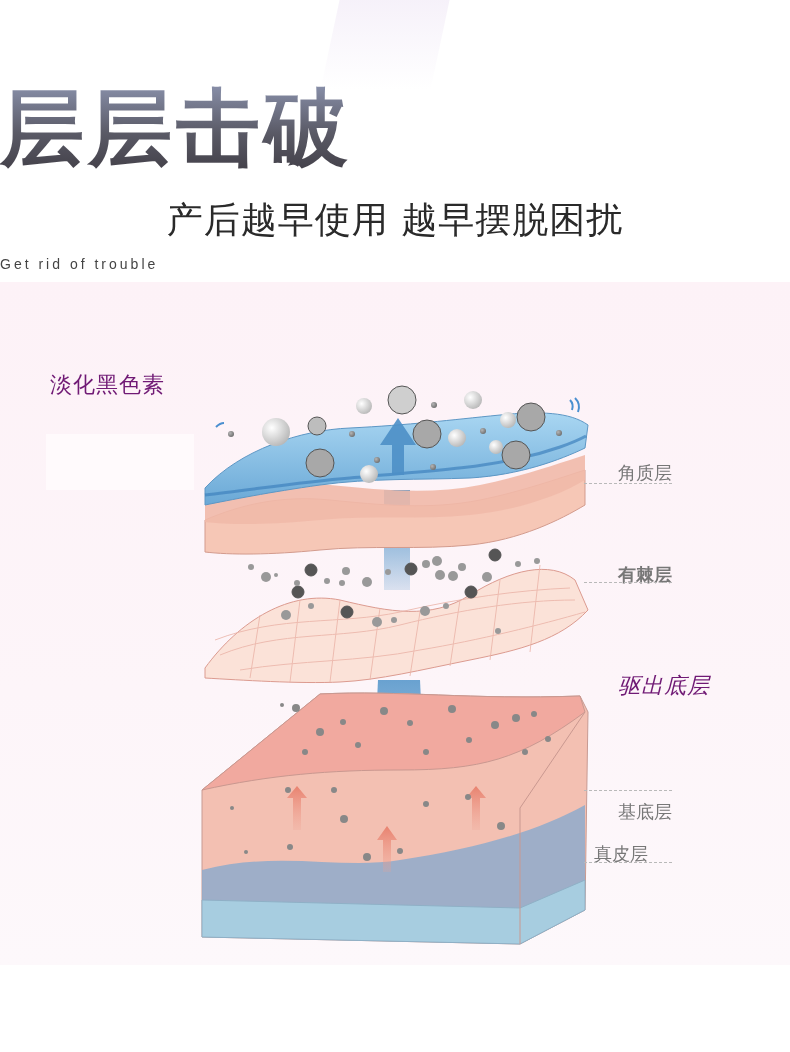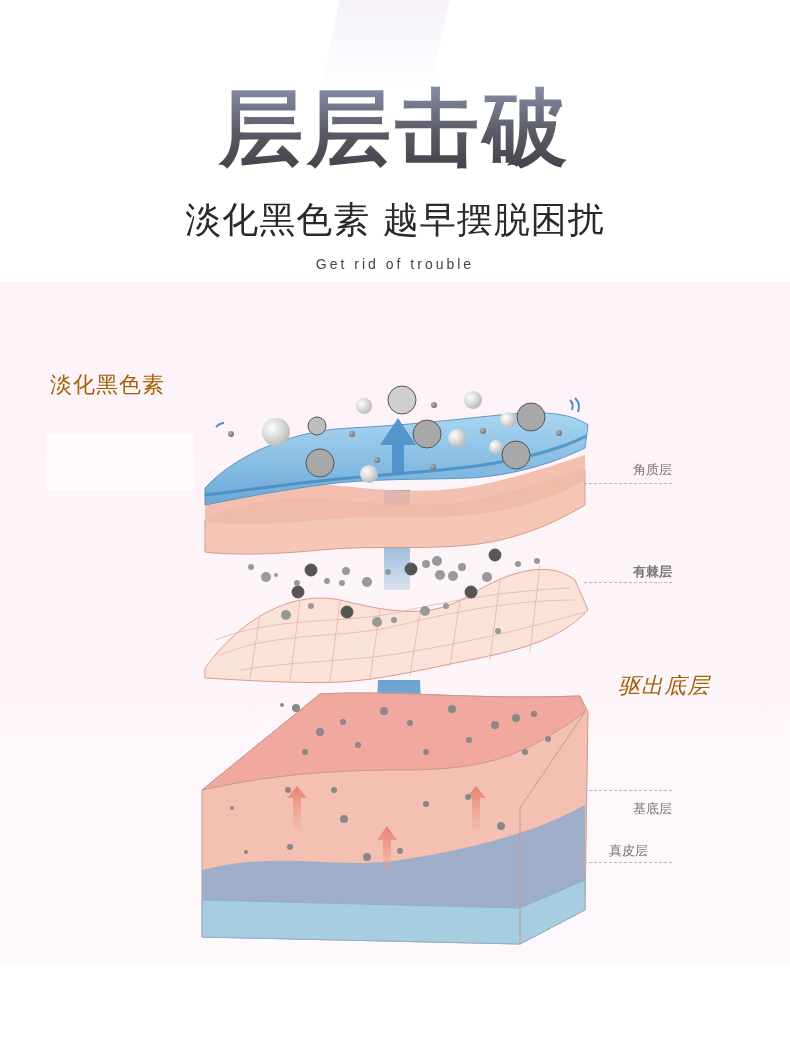--- a/index.html
+++ b/index.html
@@ -1,35 +1,35 @@
 <!DOCTYPE html>
 <html><head>
 <meta charset="utf-8">
 <style>
   html,body{margin:0;padding:0;}
   body{width:790px;height:1052px;position:relative;overflow:hidden;background:#ffffff;font-family:"DejaVu Sans",sans-serif;}
   .top-glow{position:absolute;left:330px;top:0;width:110px;height:90px;background:linear-gradient(180deg,rgba(240,232,246,0.6),rgba(255,255,255,0));transform:skewX(-12deg);}
-  .hero-title{position:absolute;left:0;top:78px;width:790px;text-align:center;font-size:84px;font-weight:bold;letter-spacing:4px;line-height:100px;
+  .hero-title{position:absolute;left:0;top:78px;width:790px;text-align:left;font-size:84px;font-weight:bold;letter-spacing:4px;line-height:100px;
     background:linear-gradient(180deg,#8f97b3 0%,#5a5a66 55%,#3f3c44 100%);-webkit-background-clip:text;background-clip:text;color:transparent;}
   .hero-sub{position:absolute;left:0;top:196px;width:790px;text-align:center;font-size:36px;color:#2a2a2a;line-height:48px;letter-spacing:1px;}
-  .hero-en{position:absolute;left:0;top:256px;width:790px;text-align:center;font-size:14px;letter-spacing:3px;color:#444;font-family:"Liberation Sans",sans-serif;}
+  .hero-en{position:absolute;left:0;top:256px;width:790px;text-align:left;font-size:14px;letter-spacing:3px;color:#444;font-family:"Liberation Sans",sans-serif;}
   .panel{position:absolute;left:0;top:282px;width:790px;height:683px;background:linear-gradient(180deg,#fdf2f7 0%,#fdf5f9 60%,#fdf8fb 100%);}
   .panel-blank{position:absolute;left:46px;top:434px;width:148px;height:56px;background:#fffafc;}
-  .label-purple{position:absolute;color:#a16207;font-size:22px;letter-spacing:1px;}
-  .layer-label{position:absolute;font-size:13px;color:#777;text-align:right;width:90px;}
+  .label-purple{position:absolute;color:#701a75;font-size:22px;letter-spacing:1px;}
+  .layer-label{position:absolute;font-size:18px;color:#777;text-align:right;width:90px;}
   .dash{position:absolute;height:0;border-top:1px dashed #b9b9b9;width:88px;}
   svg{position:absolute;left:0;top:0;}
 </style>
 </head>
 <body>
 
 <div class="top-glow"></div>
 
 <div class="hero-title">层层击破</div>
-<div class="hero-sub">淡化黑色素 越早摆脱困扰</div>
+<div class="hero-sub">产后越早使用 越早摆脱困扰</div>
 <div class="hero-en">Get rid of trouble</div>
 
 <div class="panel"></div>
 <div class="panel-blank"></div>
 
 <div class="label-purple" style="left:50px;top:370px;">淡化黑色素</div>
 <div class="label-purple" style="left:618px;top:671px;font-style:italic;">驱出底层</div>
 
 <svg width="790" height="1052">
   <defs>

